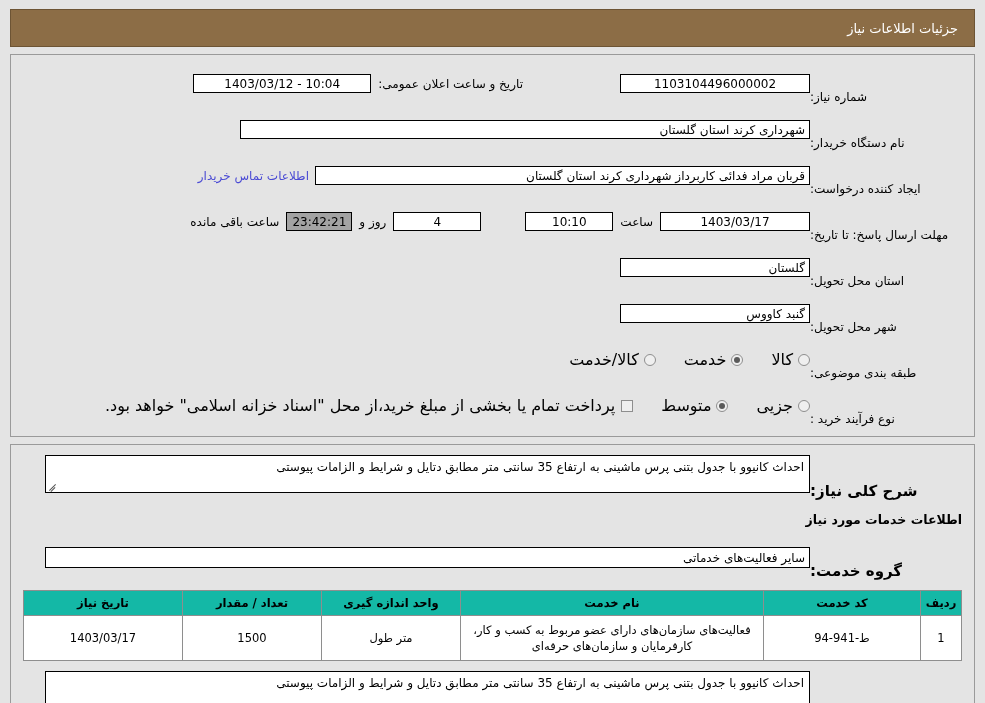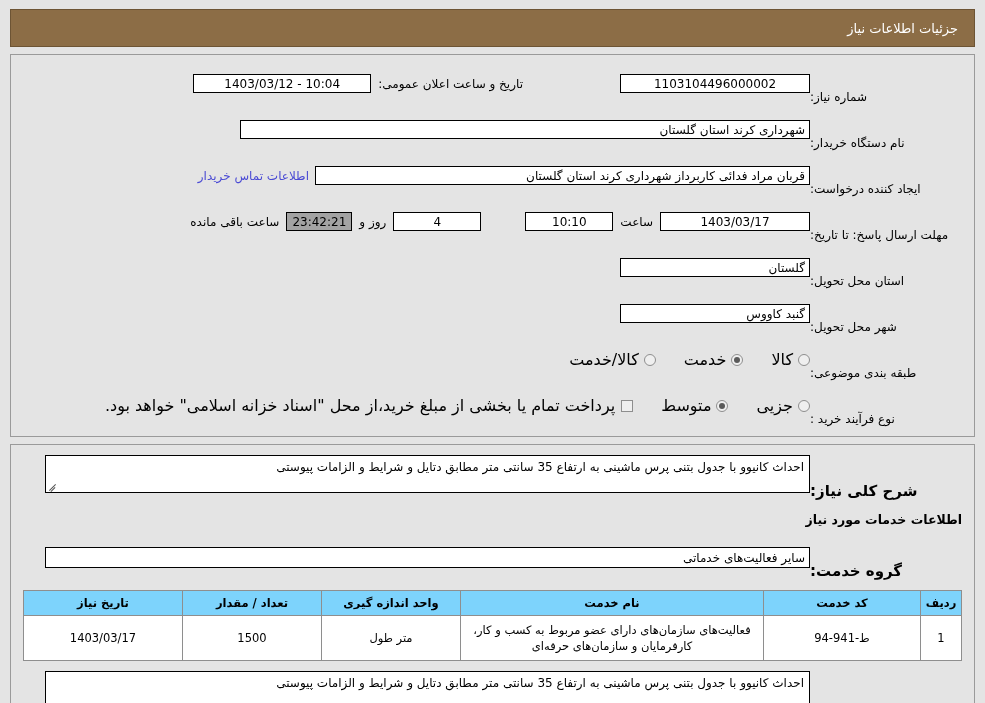--- a/index.html
+++ b/index.html
@@ -225,21 +225,21 @@
   }
 
   
   table.grid {
     width: 100%;
     border-collapse: collapse;
     background: #fff;
     font-size: 11.5px;
   }
   table.grid th {
-    background: #7dd3fc;
+    background: #14b8a6;
     border: 1px solid #8e8e8e;
     font-weight: bold;
     padding: 5px 3px;
     text-align: center;
     font-size: 11.5px;
     color: #000;
   }
   table.grid td {
     border: 1px solid #8e8e8e;
     padding: 6px 4px;

